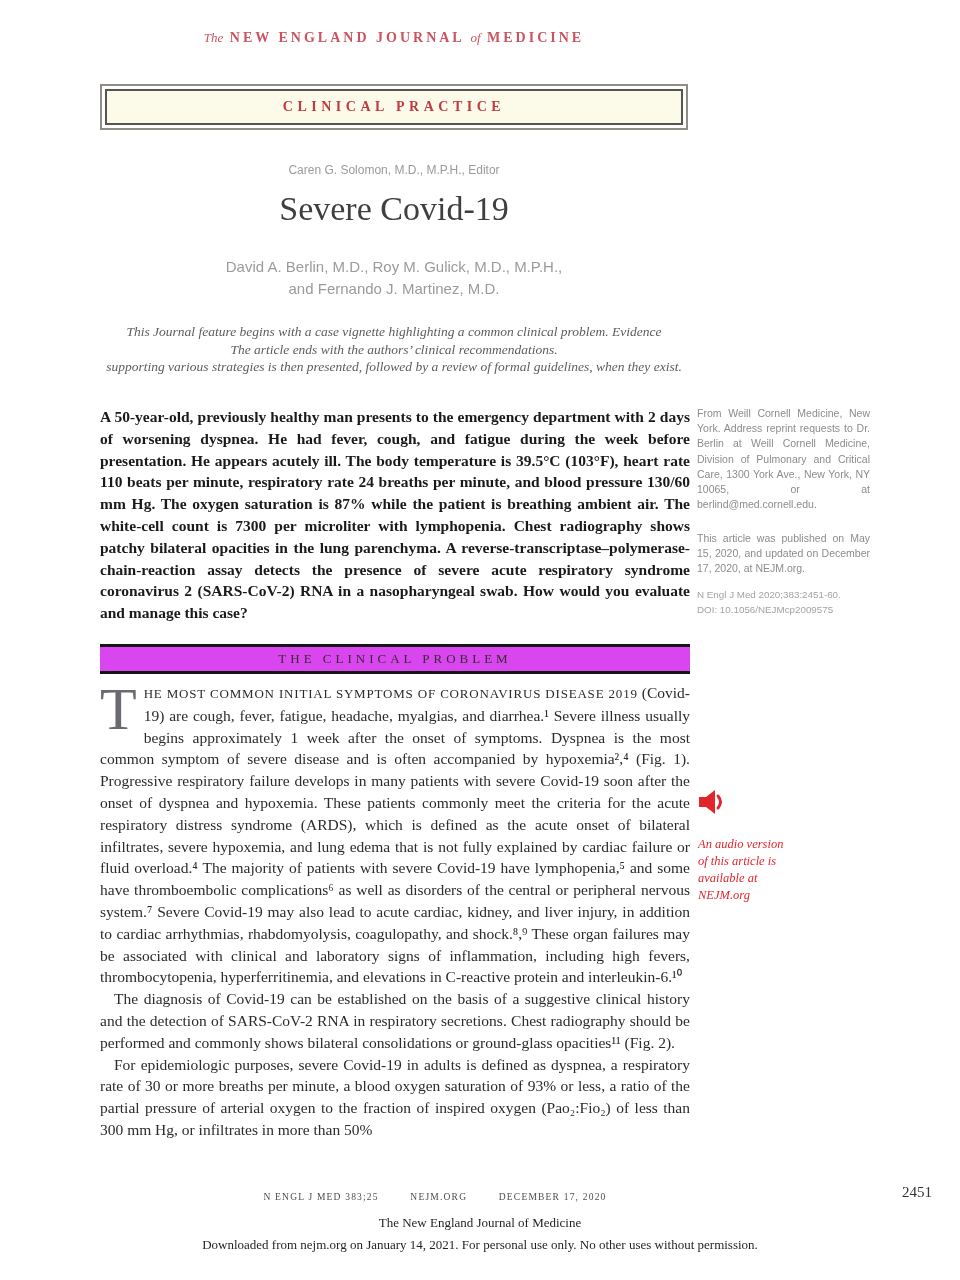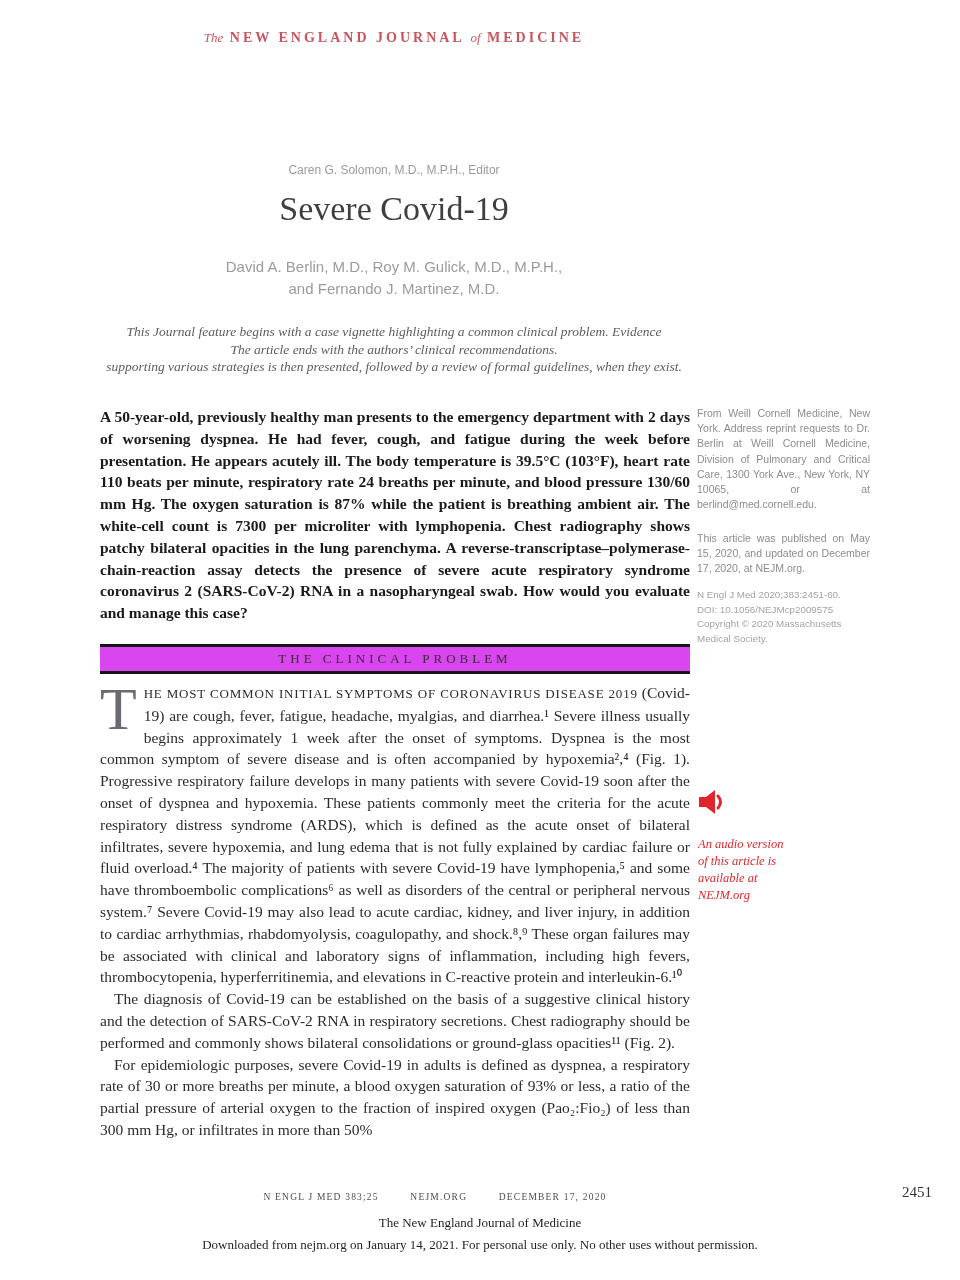--- a/index.html
+++ b/index.html
@@ -100,41 +100,45 @@
 
 <div class="page">
 
   <div class="masthead">
     <span class="it">The</span>
     <span>NEW ENGLAND JOURNAL</span>
     <span class="it">of</span>
     <span>MEDICINE</span>
   </div>
 
+  <div class="banner-outer">
+    <div class="banner-inner">
+      <span class="banner-label">CLINICAL PRACTICE</span>
+    </div>
+  </div>
 
   <div class="editor-line">Caren G. Solomon, M.D., M.P.H., Editor</div>
   <h1 class="article-title">Severe Covid-19</h1>
   <div class="authors">
     <div>David A. Berlin, M.D., Roy M. Gulick, M.D., M.P.H.,</div>
     <div>and Fernando J. Martinez, M.D.</div>
   </div>
   <div class="feature-note">
     <div>This Journal feature begins with a case vignette highlighting a common clinical problem. Evidence</div>
     <div>The article ends with the authors’ clinical recommendations.</div>
     <div>supporting various strategies is then presented, followed by a review of formal guidelines, when they exist.</div>
   </div>
 
   <div class="vignette">A 50-year-old, previously healthy man presents to the emergency department with 2 days of worsening dyspnea. He had fever, cough, and fatigue during the week before presentation. He appears acutely ill. The body temperature is 39.5°C (103°F), heart rate 110 beats per minute, respiratory rate 24 breaths per minute, and blood pressure 130/60 mm Hg. The oxygen saturation is 87% while the patient is breathing ambient air. The white-cell count is 7300 per microliter with lymphopenia. Chest radiography shows patchy bilateral opacities in the lung parenchyma. A reverse-transcriptase–polymerase-chain-reaction assay detects the presence of severe acute respiratory syndrome coronavirus 2 (SARS-CoV-2) RNA in a nasopharyngeal swab. How would you evaluate and manage this case?</div>
 
   <div class="side side-affil">From Weill Cornell Medicine, New York. Address reprint requests to Dr. Berlin at Weill Cornell Medicine, Division of Pulmonary and Critical Care, 1300 York Ave., New York, NY 10065, or at berlind@med.cornell.edu.</div>
   <div class="side side-pub">This article was published on May 15, 2020, and updated on December 17, 2020, at NEJM.org.</div>
   <div class="side side-cite">
     <div>N Engl J Med 2020;383:2451-60.</div>
     <div>DOI: 10.1056/NEJMcp2009575</div>
-    <div>Copyright © 2020 Massachusetts Medical Society.</div>
   </div>
 
   <div class="audio-icon">
     <svg width="30" height="26" viewBox="0 0 30 26">
       <polygon points="1,8 8,8 17,1 17,25 8,18 1,18" fill="#e1252c"></polygon>
       <path d="M20 7 q5 6 0 12" stroke="#e1252c" stroke-width="3" fill="none" stroke-linecap="round"></path>
     </svg>
   </div>
   <div class="audio-note">
     <div>An audio version</div>

